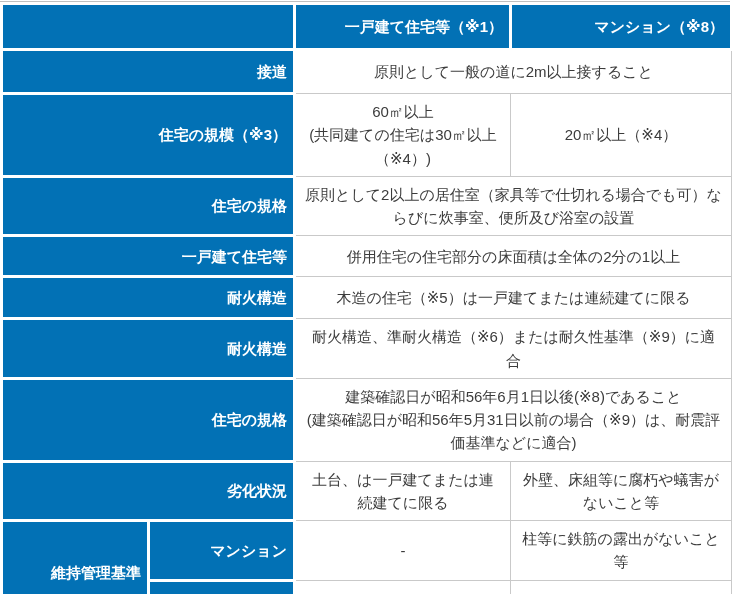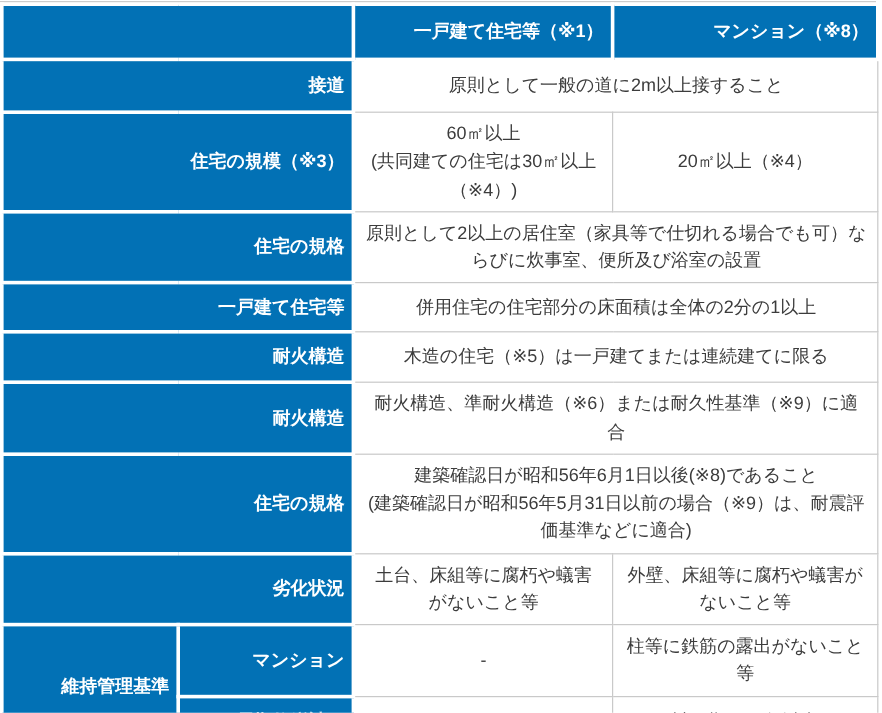--- a/index.html
+++ b/index.html
@@ -115,21 +115,21 @@
     </tr>
 
     <tr class="r-taishin">
       <th colspan="2">住宅の規格</th>
       <td colspan="2" class="preline">建築確認日が昭和56年6月1日以後(※8)であること
 (建築確認日が昭和56年5月31日以前の場合（※9）は、耐震評価基準などに適合)</td>
     </tr>
 
     <tr class="r-rekka">
       <th colspan="2">劣化状況</th>
-      <td>土台、床組等に腐朽や蟻害がないこと等</td>
+      <td>土台、は一戸建てまたは連続建てに限る</td>
       <td>外壁、床組等に腐朽や蟻害がないこと等</td>
     </tr>
 
     <tr class="r-kanri">
       <th rowspan="2">維持管理基準</th>
       <th>マンション</th>
       <td class="center">-</td>
       <td>柱等に鉄筋の露出がないこと等</td>
     </tr>
 

